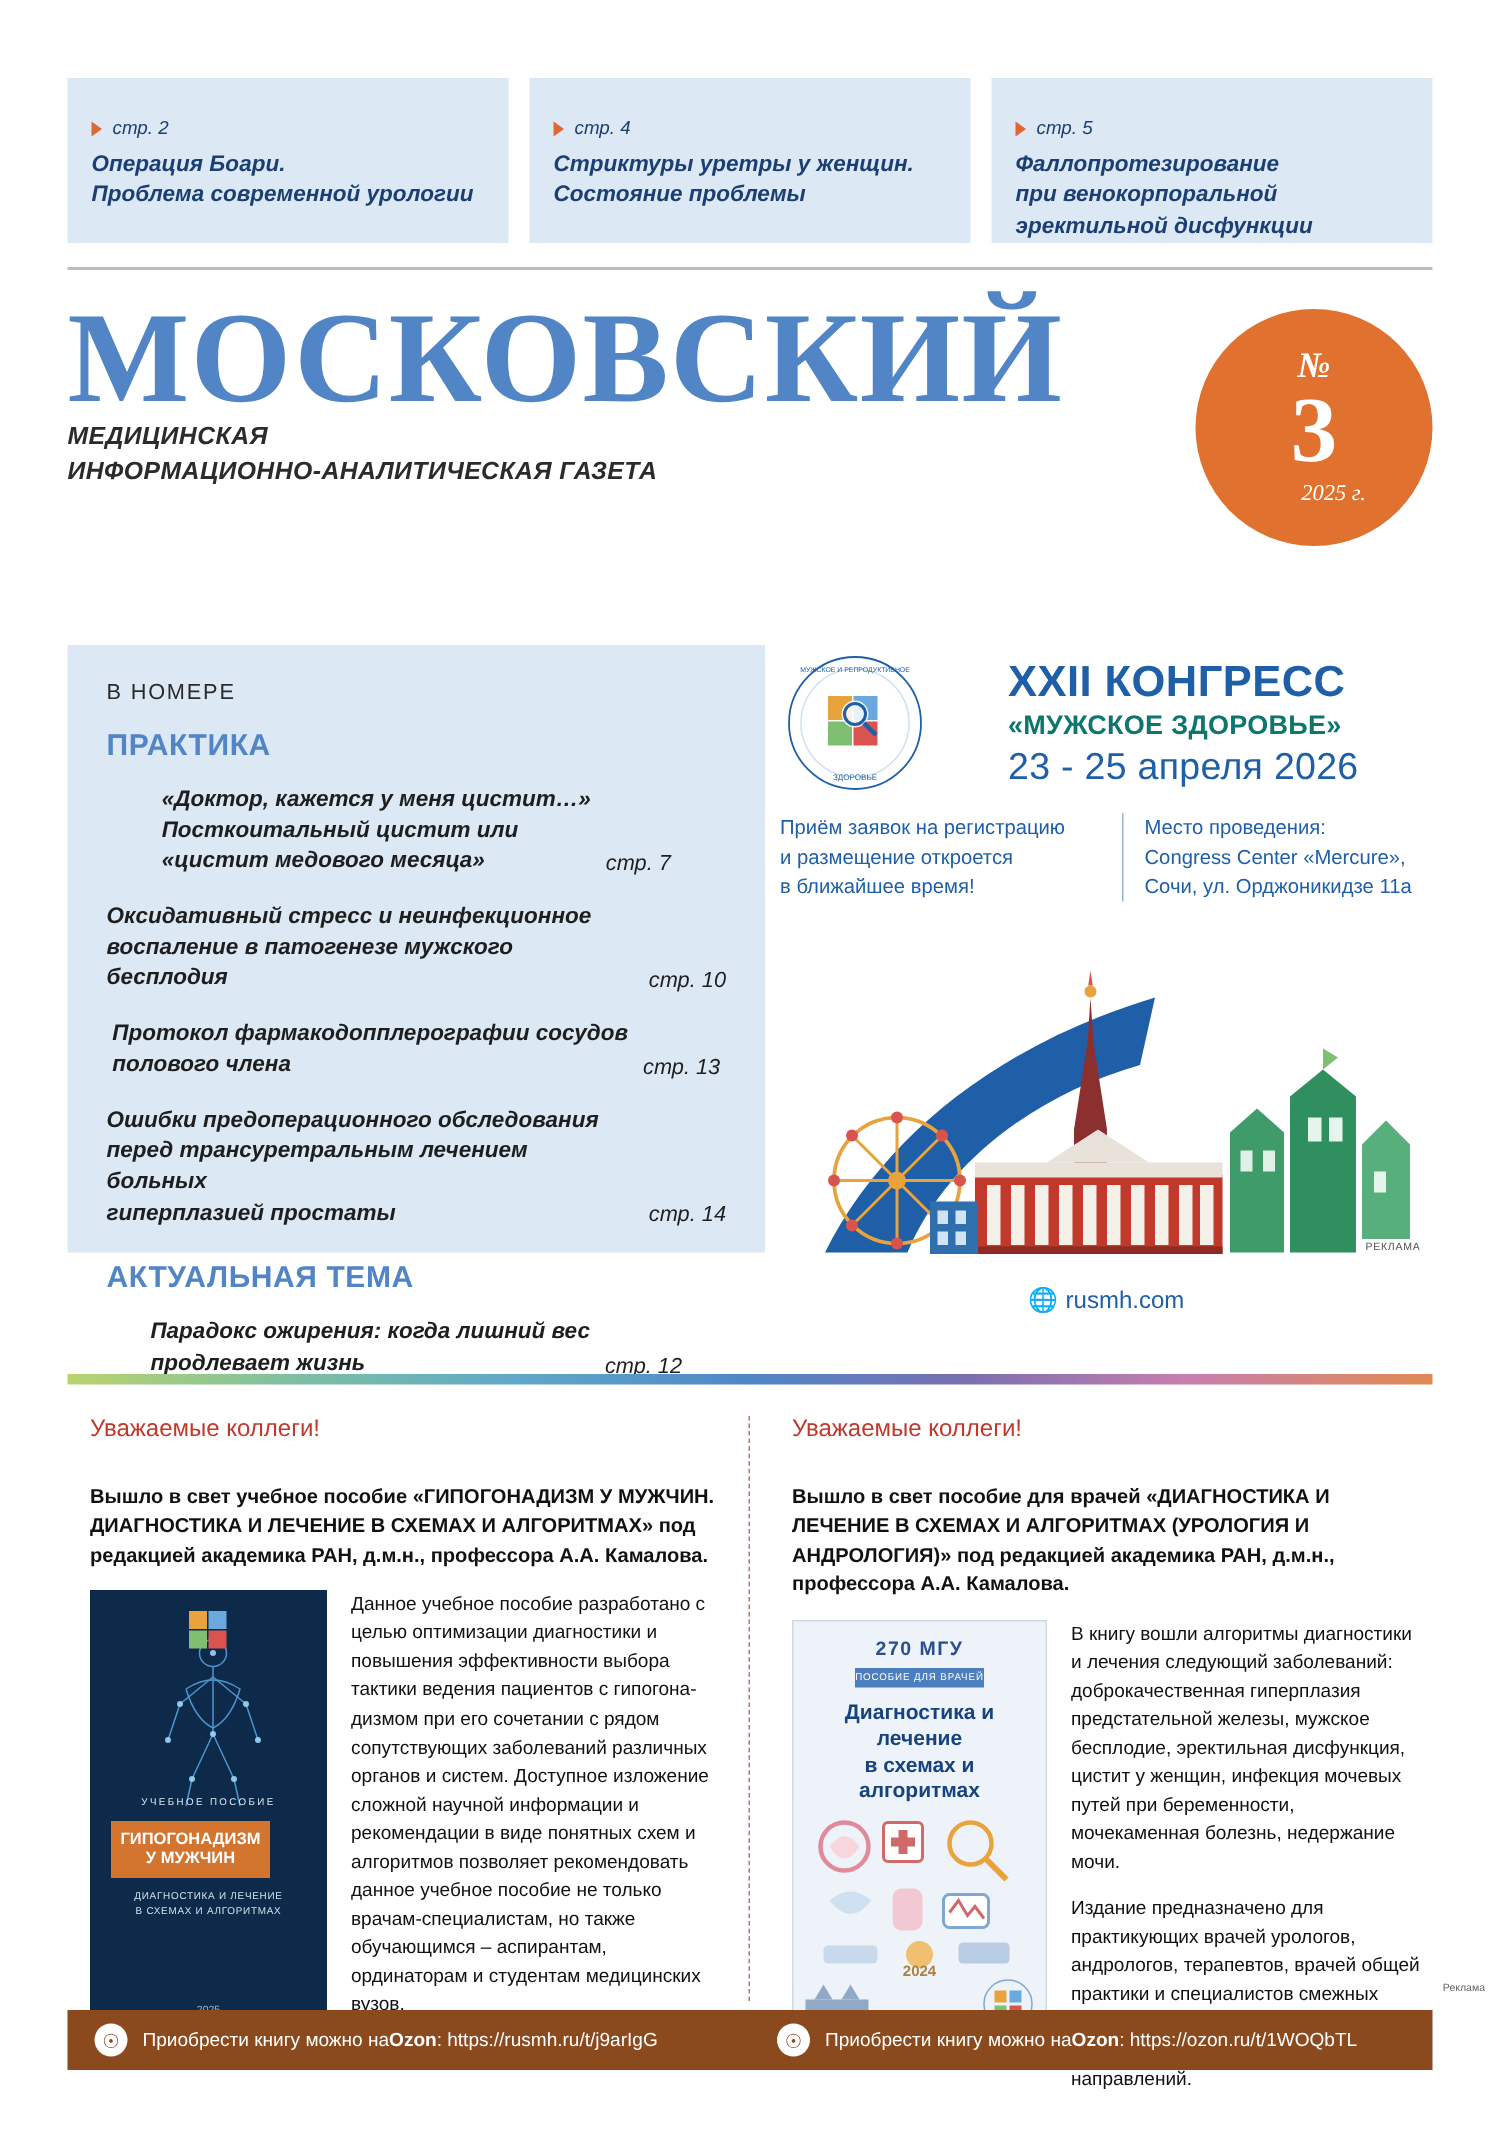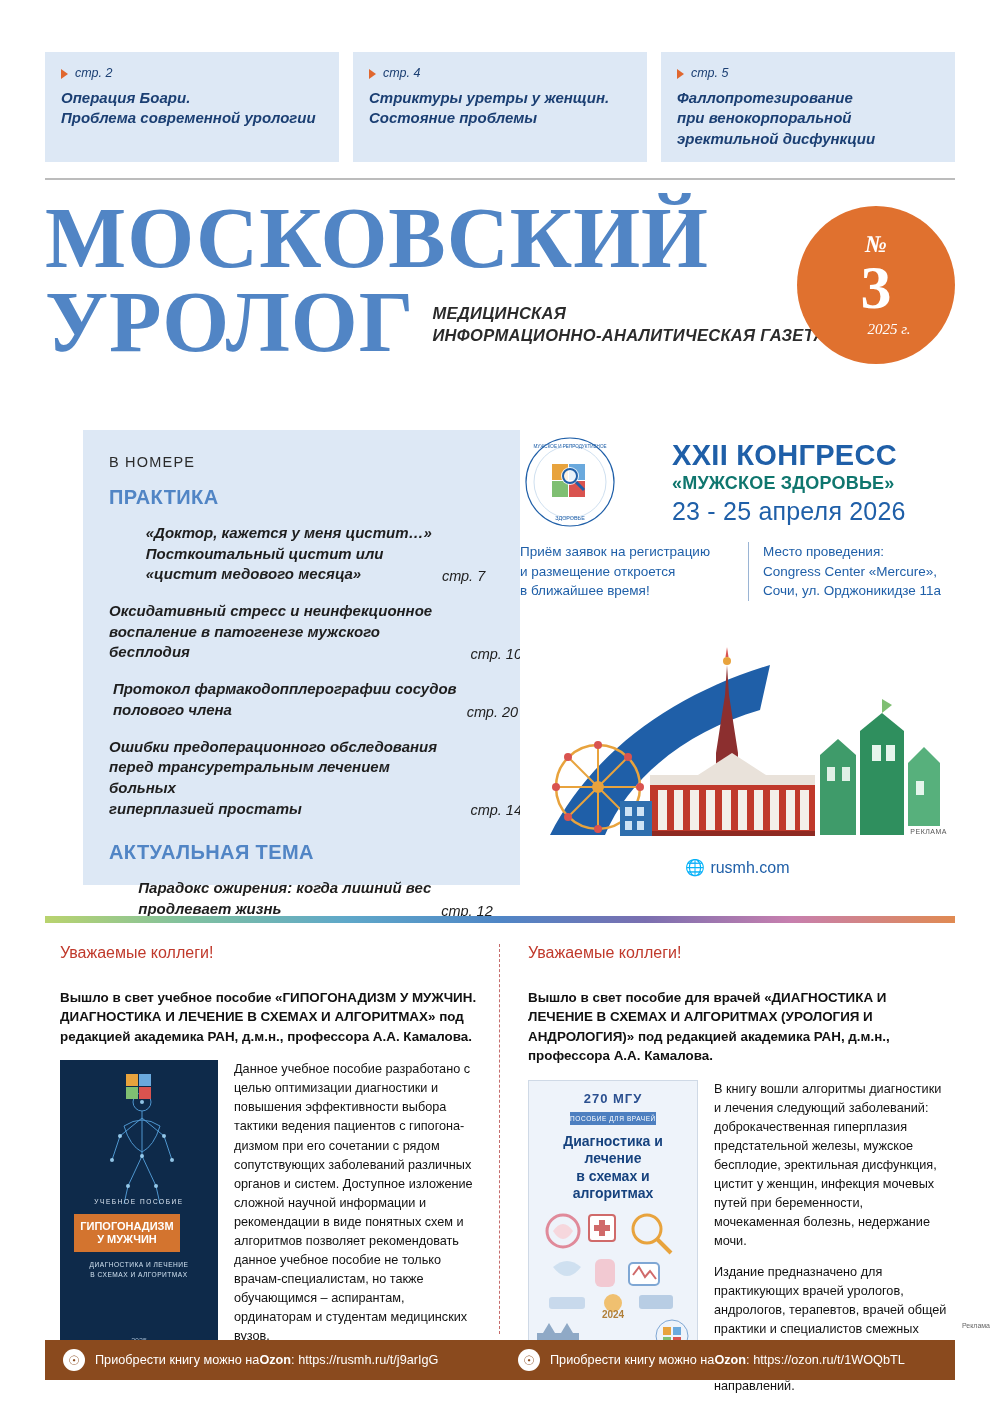--- a/index.html
+++ b/index.html
@@ -13,21 +13,21 @@
     overflow:hidden;
   }
   .page { position:relative; width:1000px; height:1420px; }
 
   
   .teasers {
     position:absolute; left:45px; top:52px; width:910px; height:110px;
     display:flex; gap:14px;
   }
   .teaser {
-    background:#dde8f5; flex:1; padding:14px 16px 10px 16px;
+    background:#dde8f5; flex:1; padding:26px 16px 10px 16px;
     position:relative;
   }
   .teaser-page {
     font-style:italic; font-size:12.5px; color:#1b3f73; margin-bottom:8px;
     padding-left:14px; position:relative;
   }
   .teaser-page:before {
     content:""; position:absolute; left:0; top:3px;
     border-left:7px solid #e0672f; border-top:5px solid transparent; border-bottom:5px solid transparent;
   }
@@ -54,22 +54,22 @@
     background:#e0712f; color:#fff; text-align:center;
     display:flex; flex-direction:column; justify-content:center; align-items:center;
     font-family:"Liberation Serif", serif;
   }
   .issue-no { font-size:24px; font-style:italic; font-weight:bold; line-height:1; }
   .issue-num { font-size:62px; font-weight:bold; line-height:1.02; }
   .issue-year { font-size:15px; font-style:italic; margin-top:2px;margin-left:26px; }
 
   
   .contents {
-    position:absolute; left:45px; top:430px; width:465px; height:455px;
-    background:#dde8f5; padding:24px 26px;margin-left:38px;
+    position:absolute; left:45px; top:430px; width:465px; height:405px;
+    background:#dde8f5; padding:24px 26px;
   }
   .contents-head { font-size:14.5px; color:#2b2b2b; letter-spacing:1.2px; margin-bottom:16px; }
   .section-head {
     color:#5185c5; font-size:20px; font-weight:bold; margin:4px 0 14px 0; letter-spacing:0.4px;
   }
   .section-head.second { margin-top:22px; }
   .toc-item { display:flex; justify-content:center; align-items:flex-end; margin-bottom:16px; gap:10px; }
   .toc-text { font-style:italic; font-weight:bold; font-size:15px; color:#1e1e1e; line-height:1.38; }
   .toc-page { font-style:italic; font-size:14.5px; color:#1e1e1e; white-space:nowrap; padding-bottom:1px; }
 
@@ -174,21 +174,20 @@
 при венокорпоральной
 эректильной дисфункции</div>
     </div>
   </div>
 
   <div class="rule-top"></div>
 
   <div class="masthead">
     <div class="mast-title">МОСКОВСКИЙ</div>
     <div class="mast-line2">
-      <div class="mast-title">УРОЛОГ</div>
       <div class="mast-sub" style="white-space:pre-line">МЕДИЦИНСКАЯ
 ИНФОРМАЦИОННО-АНАЛИТИЧЕСКАЯ ГАЗЕТА</div>
     </div>
     <div class="issue-circle">
       <div class="issue-no">№</div>
       <div class="issue-num">3</div>
       <div class="issue-year">2025 г.</div>
     </div>
   </div>
 
@@ -204,21 +203,21 @@
       <div class="toc-page">стр. 7</div>
     </div>
     <div class="toc-item">
       <div class="toc-text" style="white-space:pre-line">Оксидативный стресс и неинфекционное
 воспаление в патогенезе мужского бесплодия</div>
       <div class="toc-page">стр. 10</div>
     </div>
     <div class="toc-item">
       <div class="toc-text" style="white-space:pre-line">Протокол фармакодопплерографии сосудов
 полового члена</div>
-      <div class="toc-page">стр. 20</div>
+      <div class="toc-page">стр. 13</div>
     </div>
     <div class="toc-item">
       <div class="toc-text" style="white-space:pre-line">Ошибки предоперационного обследования
 перед трансуретральным лечением больных
 гиперплазией простаты</div>
       <div class="toc-page">стр. 14</div>
     </div>
 
     <div class="section-head second">АКТУАЛЬНАЯ ТЕМА</div>
     <div class="toc-item">

